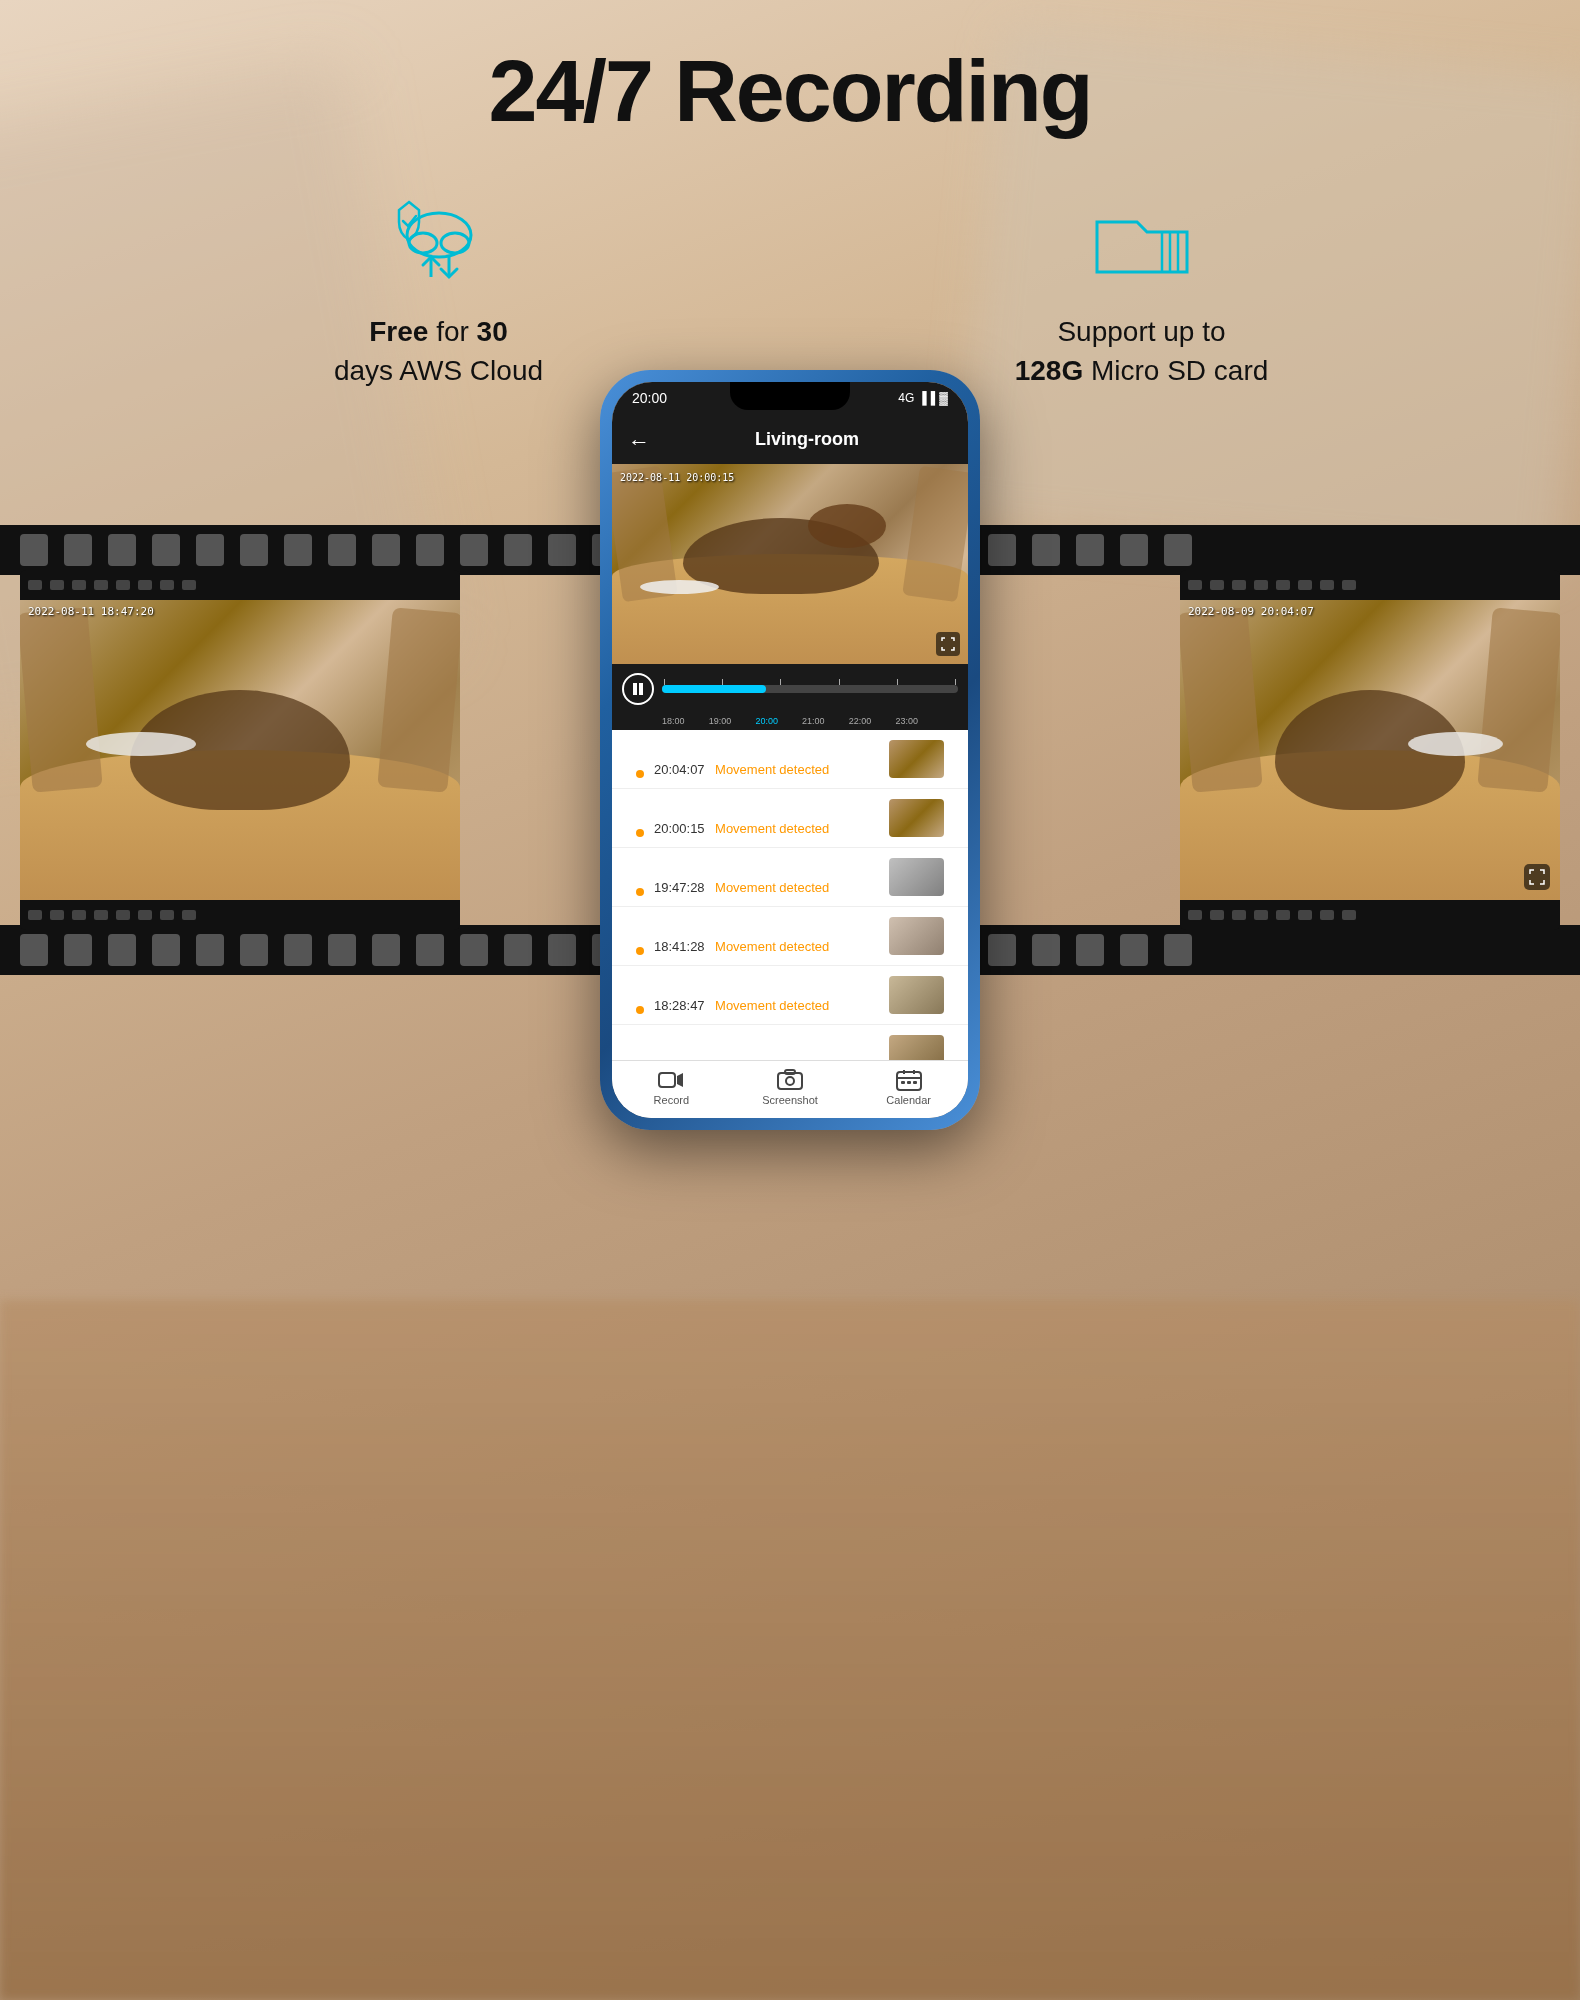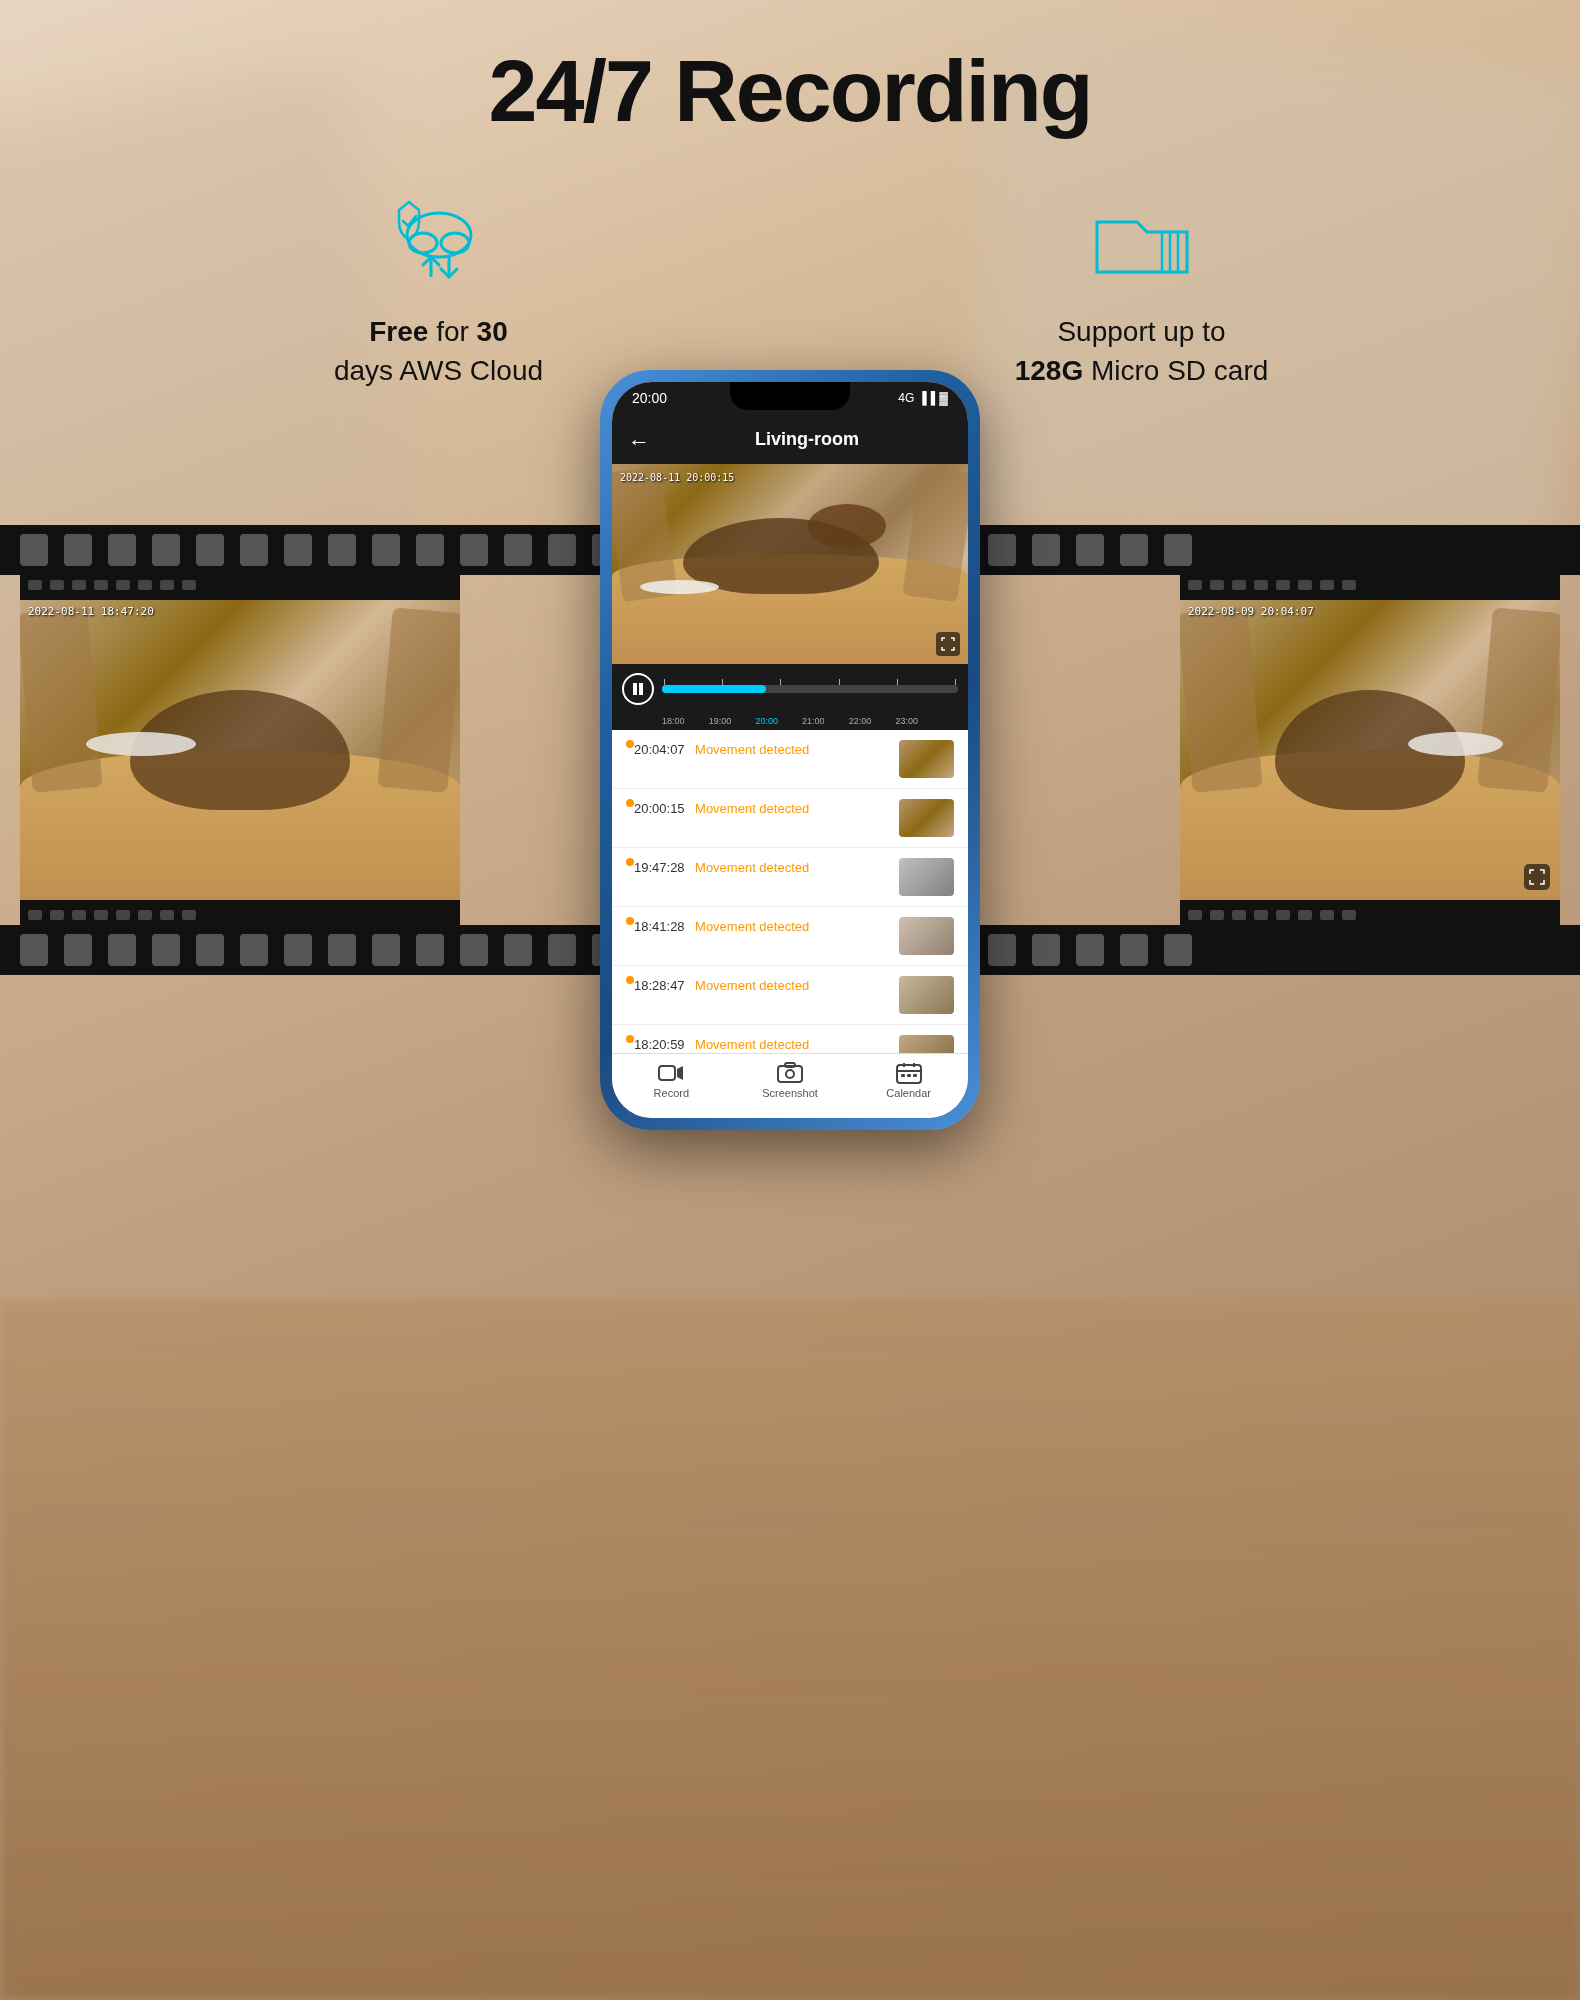--- a/index.html
+++ b/index.html
@@ -289,23 +289,24 @@
 
     
     .event-list {
       flex: 1;
       overflow: hidden;
       background: #fff;
     }
 
     .event-item {
       display: flex;
-      align-items: flex-start;
-      padding: 10px 14px;
+      align-items: flex-end;
+      padding: 10px 24px;
       border-bottom: 1px solid #eee;
+      gap: 10px;
     }
 
     .event-dot {
       width: 8px;
       height: 8px;
       border-radius: 50%;
       background: #f90;
       flex-shrink: 0;
     }
 
@@ -333,21 +334,21 @@
       overflow: hidden;
     }
 
     
     .bottom-nav {
       background: #fff;
       border-top: 1px solid #ddd;
       display: flex;
       justify-content: space-around;
       padding: 8px 0 6px;
-      height: 65px;
+      height: 58px;
     }
 
     .bottom-nav-item {
       display: flex;
       flex-direction: column;
       align-items: center;
       gap: 3px;
       flex: 1;
     }
 

